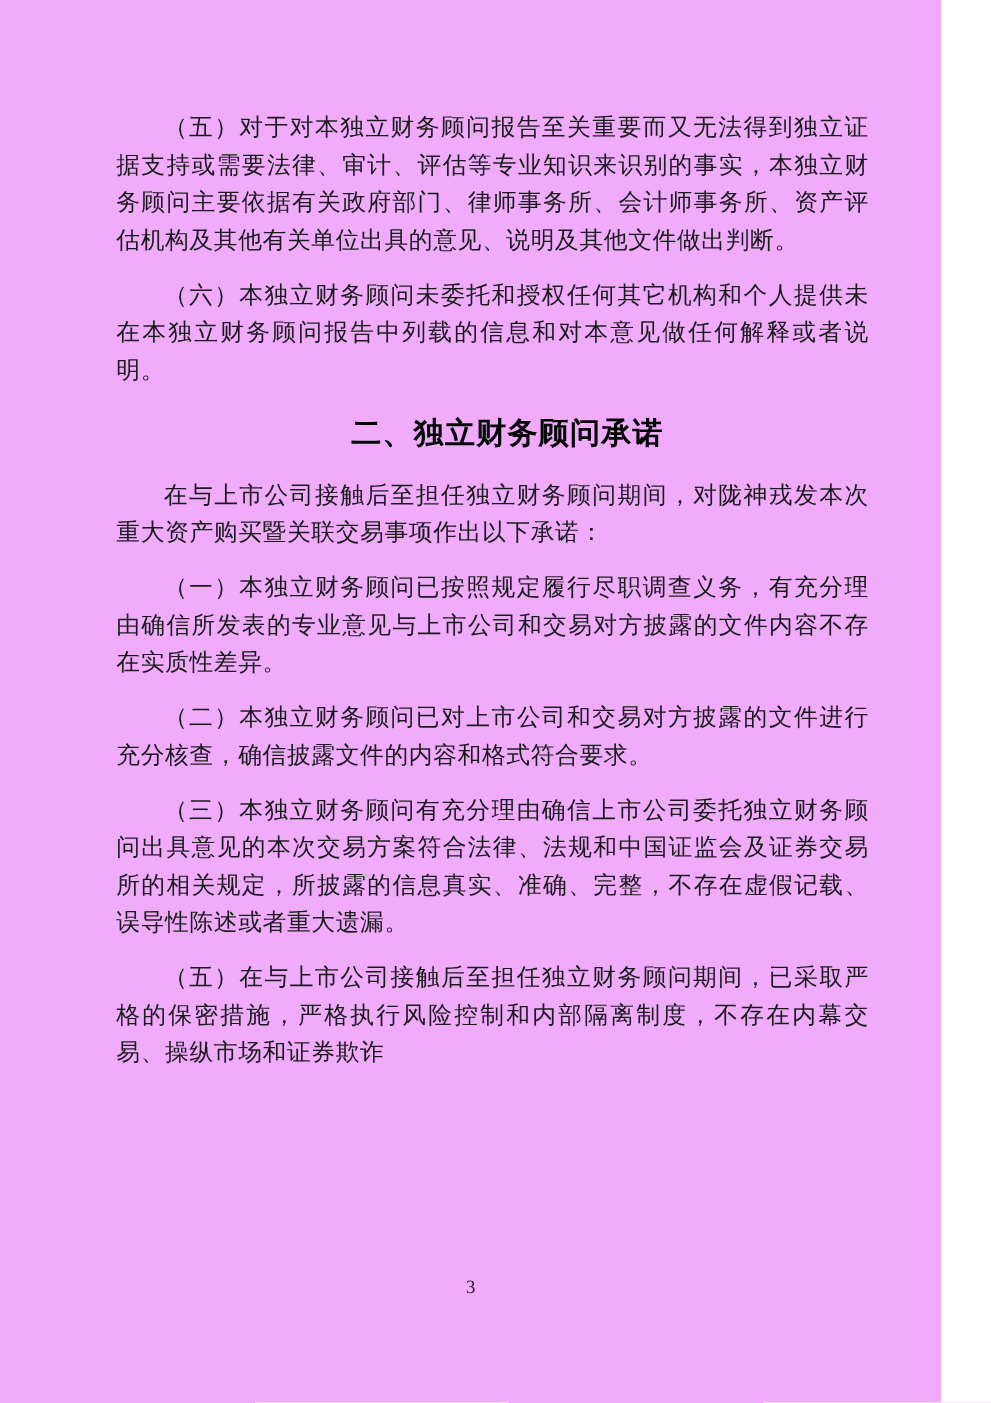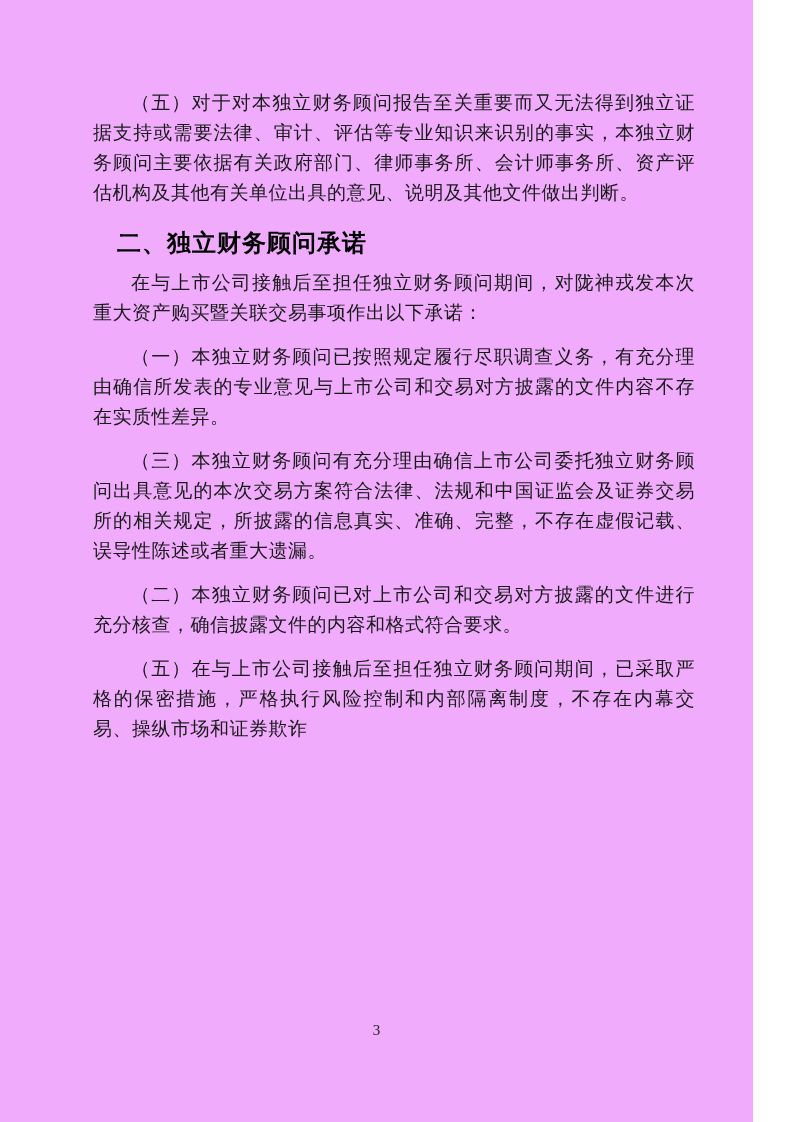--- a/index.html
+++ b/index.html
@@ -32,23 +32,23 @@
     text-indent: 2em;
     margin: 0 0 14px 0;
     letter-spacing: 0.5px;
   }
   .section-heading {
     font-family: "Liberation Sans", "DejaVu Sans", sans-serif;
     font-weight: 700;
     font-size: 24px;
     line-height: 34px;
     color: #000000;
-    text-align: left;
+    text-align: center;
     padding-left: 24px;
-    margin: 18px 0 8px 0;
+    margin: 18px 0 18px 0;
     letter-spacing: 1px;
   }
   .page-footer {
     position: absolute;
     top: 1020px;
     left: 0;
     width: 100%;
     text-align: center;
   }
   .page-number {
@@ -59,32 +59,33 @@
   }
 </style>
 </head>
 <body>
 
 <div class="page">
   <div class="content">
 
     <p class="para">（五）对于对本独立财务顾问报告至关重要而又无法得到独立证据支持或需要法律、审计、评估等专业知识来识别的事实，本独立财务顾问主要依据有关政府部门、律师事务所、会计师事务所、资产评估机构及其他有关单位出具的意见、说明及其他文件做出判断。</p>
 
+    <p class="para">（六）本独立财务顾问未委托和授权任何其它机构和个人提供未在本独立财务顾问报告中列载的信息和对本意见做任何解释或者说明。</p>
 
 
 
     <h2 class="section-heading">二、独立财务顾问承诺</h2>
 
     <p class="para">在与上市公司接触后至担任独立财务顾问期间，对陇神戎发本次重大资产购买暨关联交易事项作出以下承诺：</p>
 
     <p class="para">（一）本独立财务顾问已按照规定履行尽职调查义务，有充分理由确信所发表的专业意见与上市公司和交易对方披露的文件内容不存在实质性差异。</p>
 
+    <p class="para">（二）本独立财务顾问已对上市公司和交易对方披露的文件进行充分核查，确信披露文件的内容和格式符合要求。</p>
+
     <p class="para">（三）本独立财务顾问有充分理由确信上市公司委托独立财务顾问出具意见的本次交易方案符合法律、法规和中国证监会及证券交易所的相关规定，所披露的信息真实、准确、完整，不存在虚假记载、误导性陈述或者重大遗漏。</p>
-
-    <p class="para">（二）本独立财务顾问已对上市公司和交易对方披露的文件进行充分核查，确信披露文件的内容和格式符合要求。</p>
 
 
     <p class="para">（五）在与上市公司接触后至担任独立财务顾问期间，已采取严格的保密措施，严格执行风险控制和内部隔离制度，不存在内幕交易、操纵市场和证券欺诈</p>
 
   </div>
 
   <div class="page-footer">
     <span class="page-number">3</span>
   </div>
 </div>

